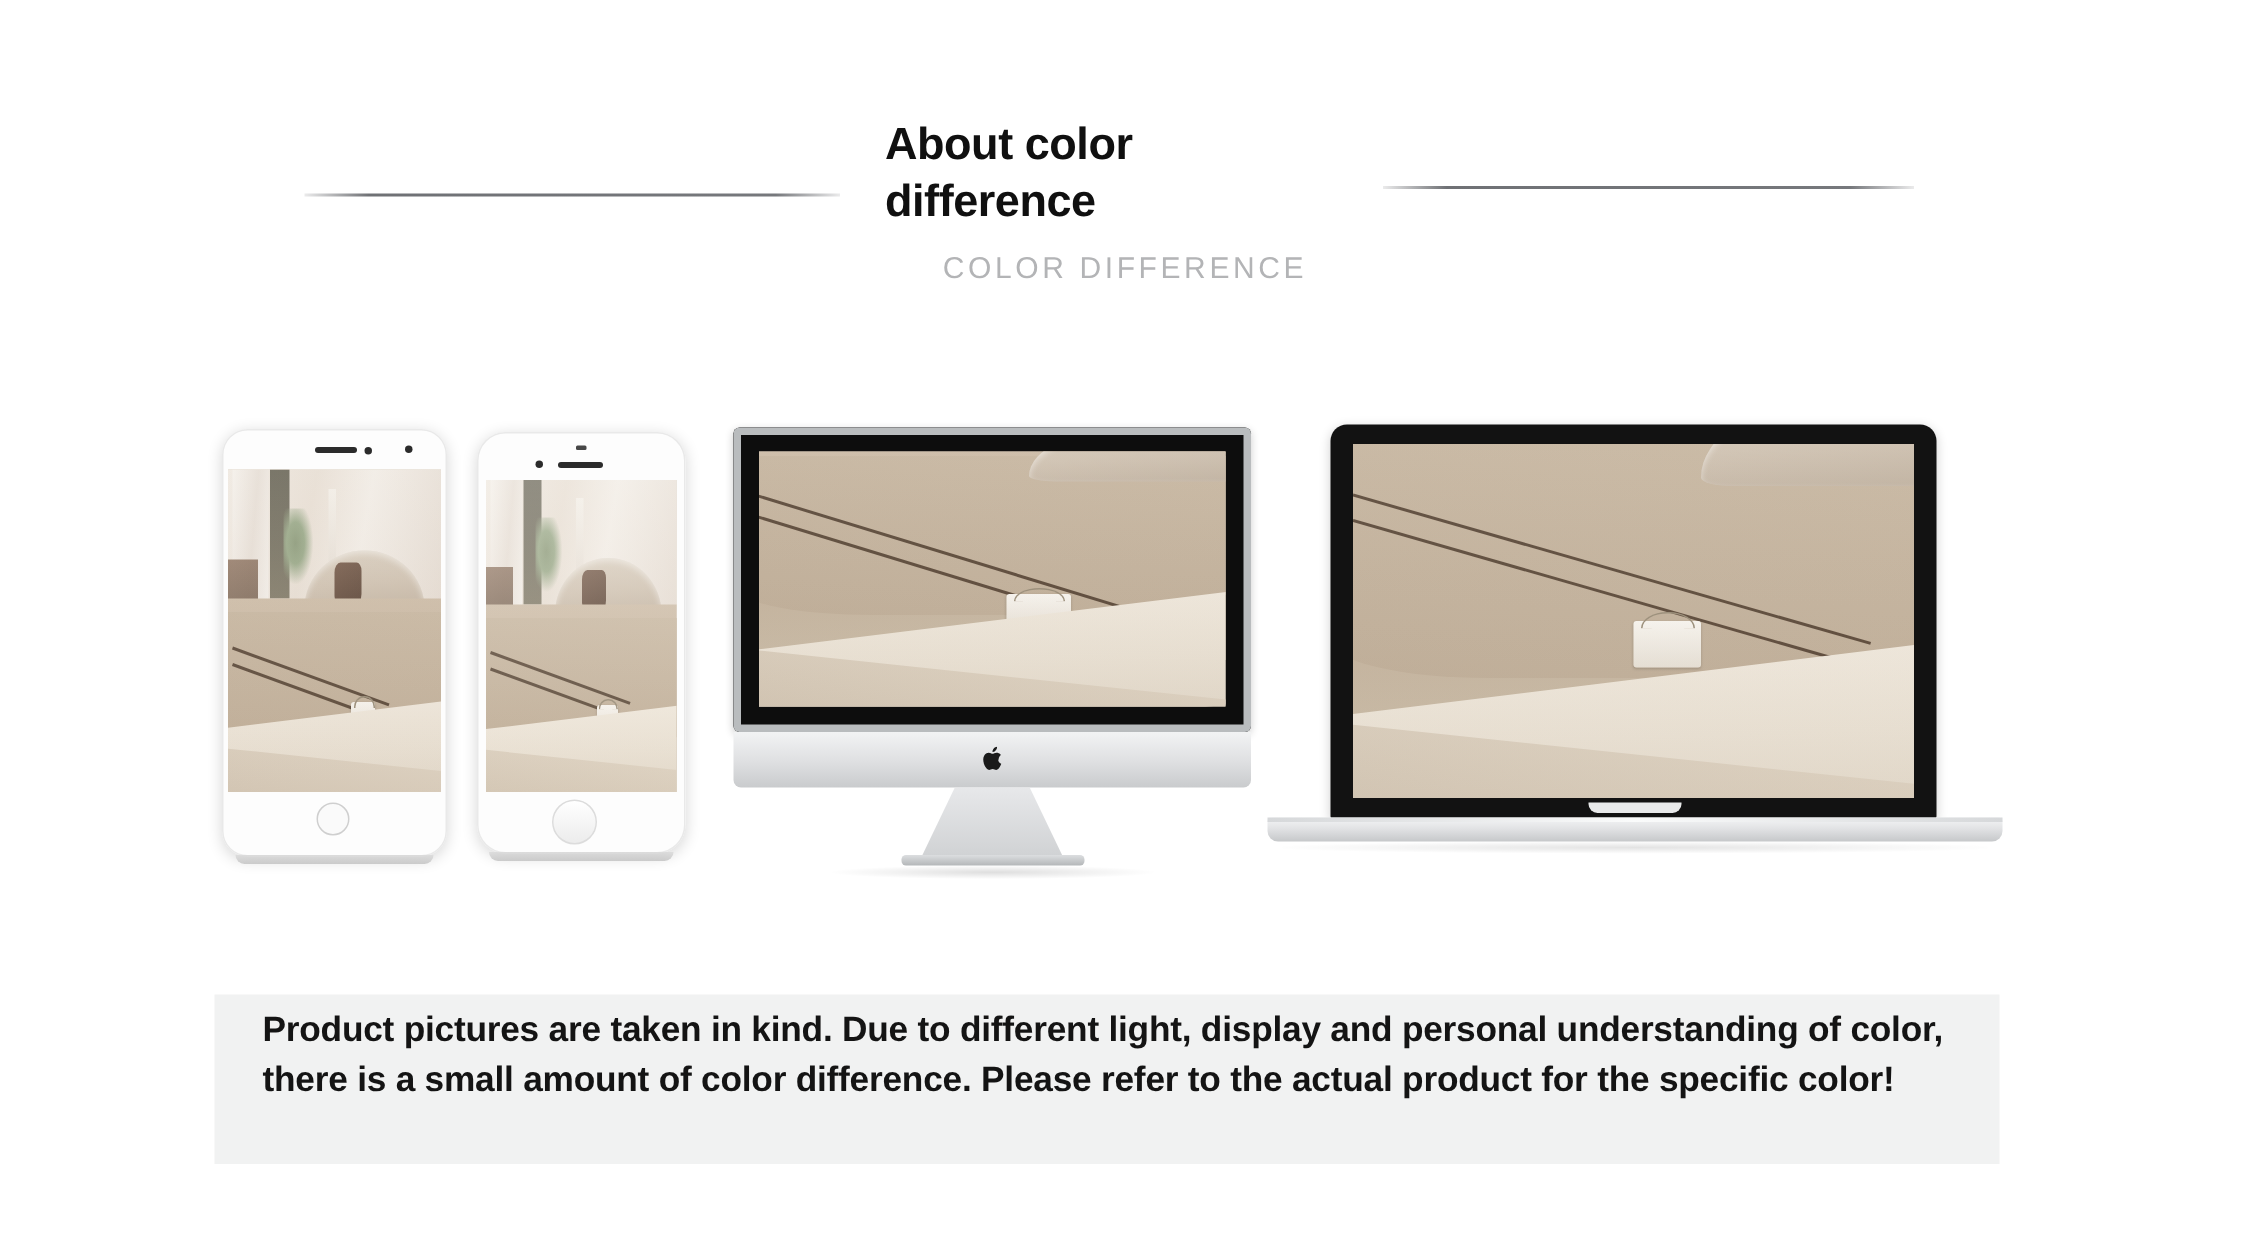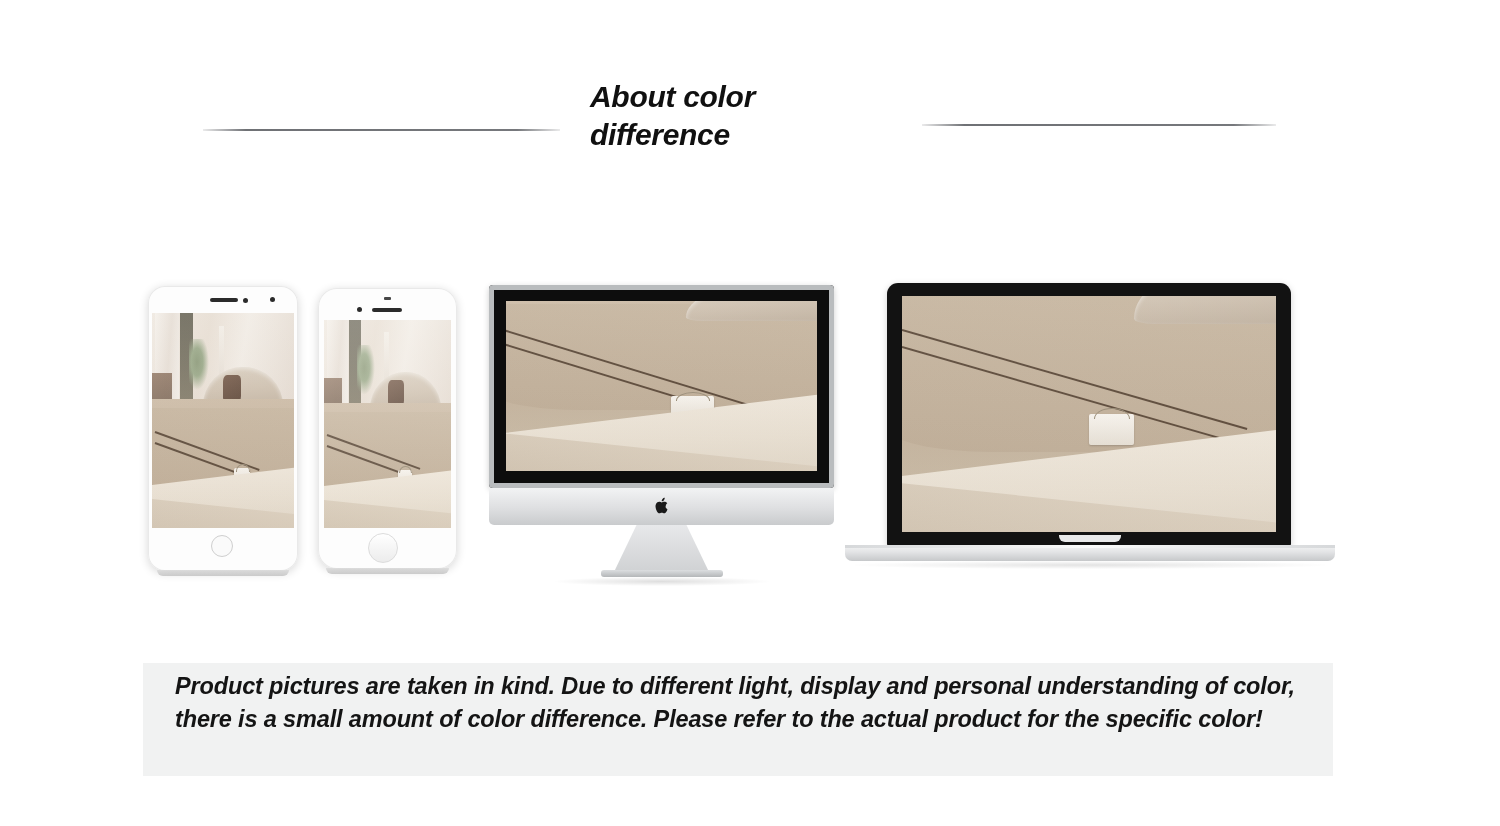--- a/index.html
+++ b/index.html
@@ -2,21 +2,21 @@
 <html><head>
 <meta charset="utf-8">
 <style>
   * { box-sizing: border-box; margin: 0; padding: 0; }
   html, body {
     width: 1500px; height: 826px;
     background: #ffffff;
     font-family: "Liberation Sans", sans-serif;
     overflow: hidden;
   }
-  #page { position: relative; width: 1204px; height: 826px; background: #fff; font-style: italic; }
+  #page { position: relative; width: 1204px; height: 826px; background: #fff; }
 
   
   .hdr-rule {
     position: absolute; height: 2px;
     background: linear-gradient(to right, rgba(120,120,124,.15), #6f7175 12%, #76787c 88%, rgba(120,120,124,.15));
   }
   #rule-left  { left: 203px; top: 129px; width: 357px; }
   #rule-right { left: 922px; top: 124px; width: 354px; }
 
   #hdr-title {
@@ -241,20 +241,21 @@
 </style>
 </head>
 <body>
 
 <div id="page">
 
   <div id="rule-left" class="hdr-rule"></div>
   <div id="rule-right" class="hdr-rule"></div>
 
   <div id="hdr-title">About color<br>difference</div>
+  <div id="hdr-subtitle">COLOR DIFFERENCE</div>
 
   <div id="stage">
 
     <div id="phone1" class="phone">
       <div id="p1-speaker" class="speaker"></div>
       <div id="p1-dot1" class="camdot"></div>
       <div id="p1-dot2" class="camdot"></div>
       <div class="screen photo warm-a">
         <div class="room-wall"></div>
         <div class="room-curtain"></div>

